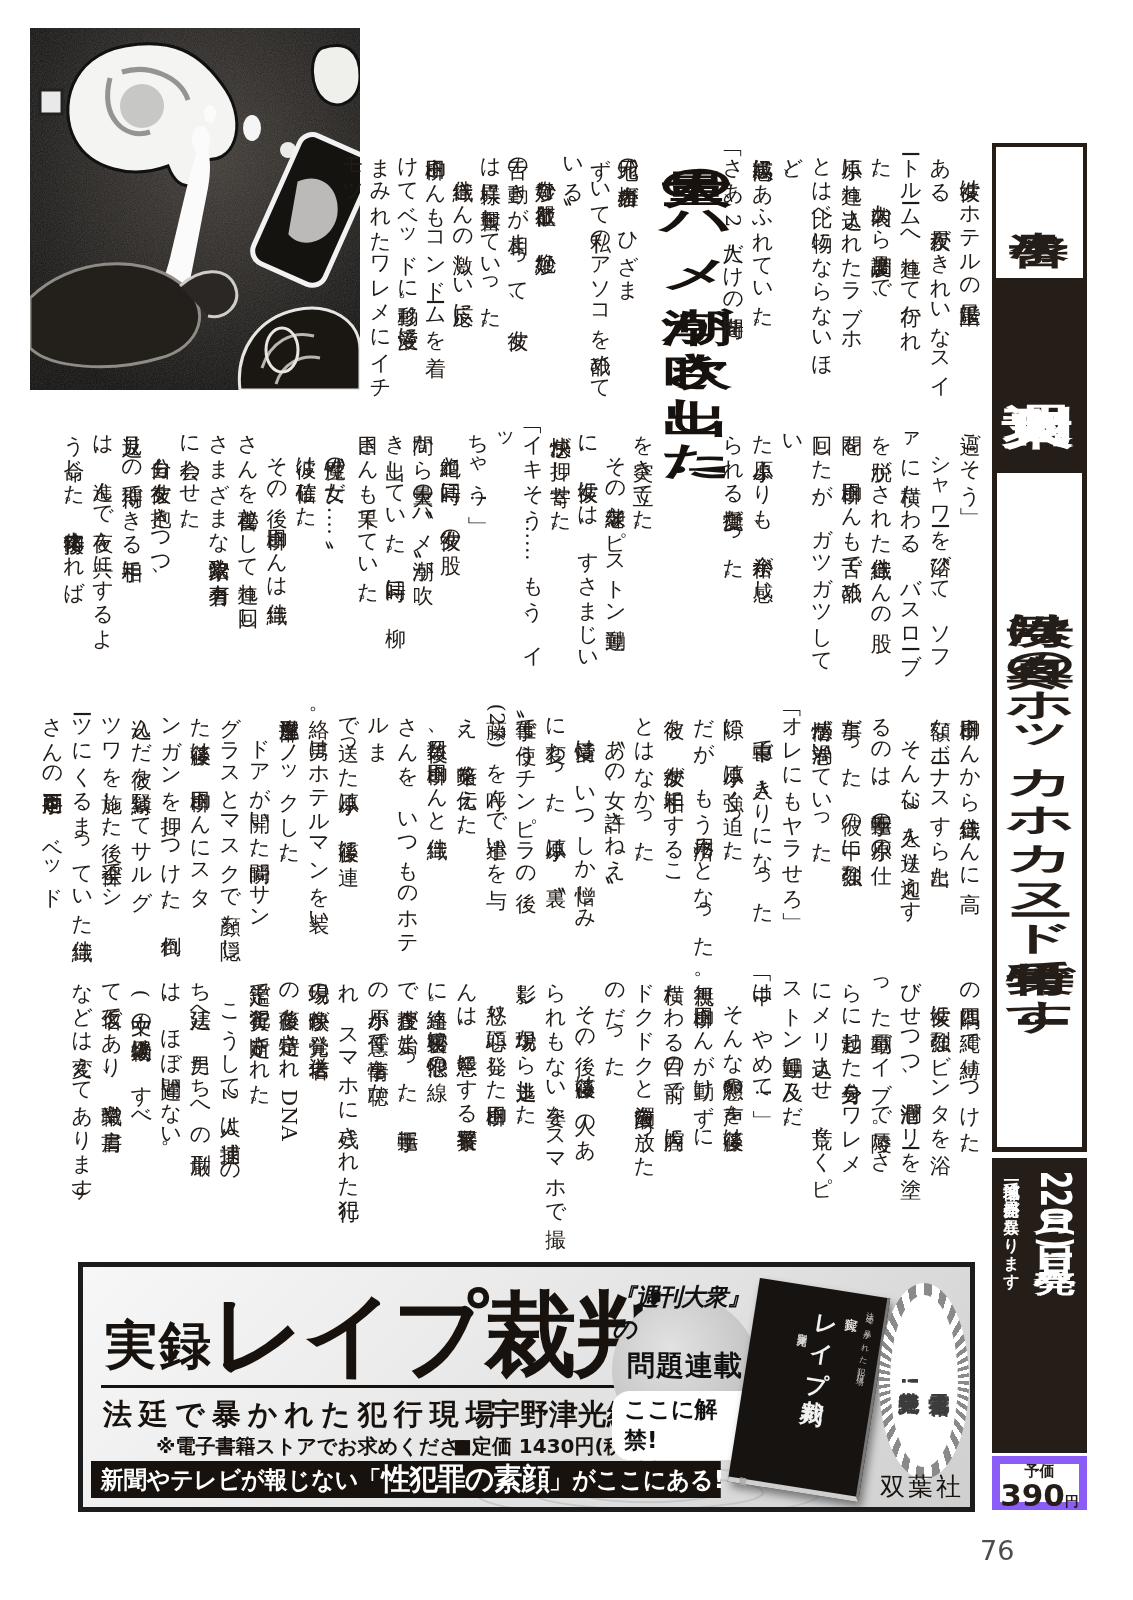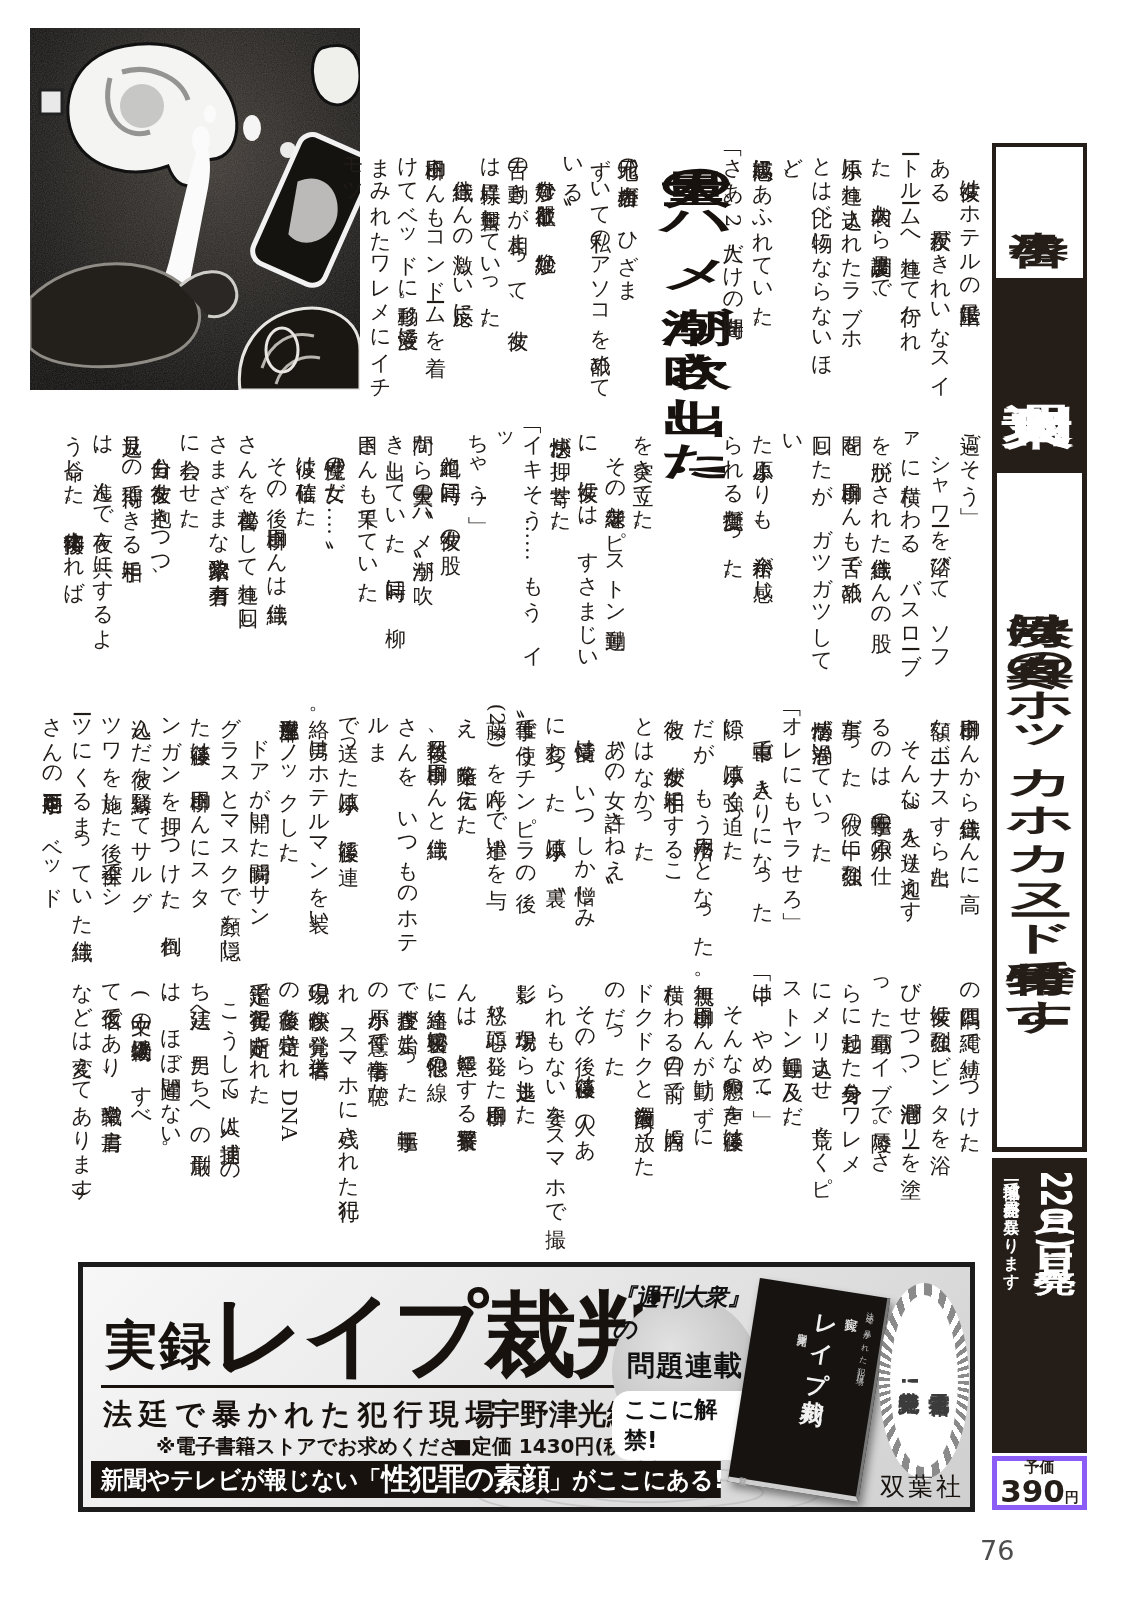--- a/index.html
+++ b/index.html
@@ -30,22 +30,22 @@
   .box-taishu .rail-v{font-size:41px;letter-spacing:2px;transform:scaleX(1.75);color:#ffffff;}
   .box-tokushu{top:468px;height:684px;border:5px solid #241d18;background:#fff;box-sizing:border-box;}
   .box-tokushu .rail-v{font-size:33px;letter-spacing:0.5px;transform:scaleX(2.05);color:#241d18;}
   .box-release{top:1158px;height:295px;background:#241d18;}
   .box-release .cols{writing-mode:vertical-rl;height:270px;}
   .release-big{font-family:"DejaVu Sans","Liberation Sans",sans-serif;font-weight:bold;color:#fff;
                font-size:26px;line-height:56px;letter-spacing:0;transform:scaleX(1.65);transform-origin:50% 0;
                white-space:nowrap;}
   .release-small{font-family:"DejaVu Sans","Liberation Sans",sans-serif;font-weight:bold;color:#fff;
                font-size:16px;line-height:32px;white-space:nowrap;}
-  .box-price{top:1456px;height:54px;border:5px solid #8b5cf6;background:#fff;box-sizing:border-box;
-             flex-direction:column;line-height:1;}
+  .box-price{top:1456px;height:54px;border:8px solid #8b5cf6;background:#fff;box-sizing:border-box;
+             flex-direction:column;line-height:1;justify-content:space-between;}
   .price-label{font-family:"DejaVu Sans","Liberation Sans",sans-serif;font-weight:bold;font-size:15px;color:#241d18;}
   .price-num{font-family:"DejaVu Sans","Liberation Sans",sans-serif;font-weight:bold;font-size:31px;color:#241d18;margin-top:1px;}
   .price-unit{font-size:14px;}
   .page-num{position:absolute;left:980px;top:1535px;font-family:"DejaVu Sans","Liberation Sans",sans-serif;
             font-size:27px;color:#4d4d4d;}
   
   .ad{position:absolute;left:78px;top:1262px;width:897px;height:250px;box-sizing:border-box;
       border:5px solid #1c1c1c;background:linear-gradient(135deg,#f7f7f7 0%,#ececec 35%,#dddddd 70%,#cfcfcf 100%);overflow:hidden;}
   .ad-ripples{position:absolute;left:0;top:0;width:100%;height:100%;}
   .ad-label{position:absolute;left:22px;top:44px;font-size:52px;font-weight:bold;color:#17120e;letter-spacing:2px;}

